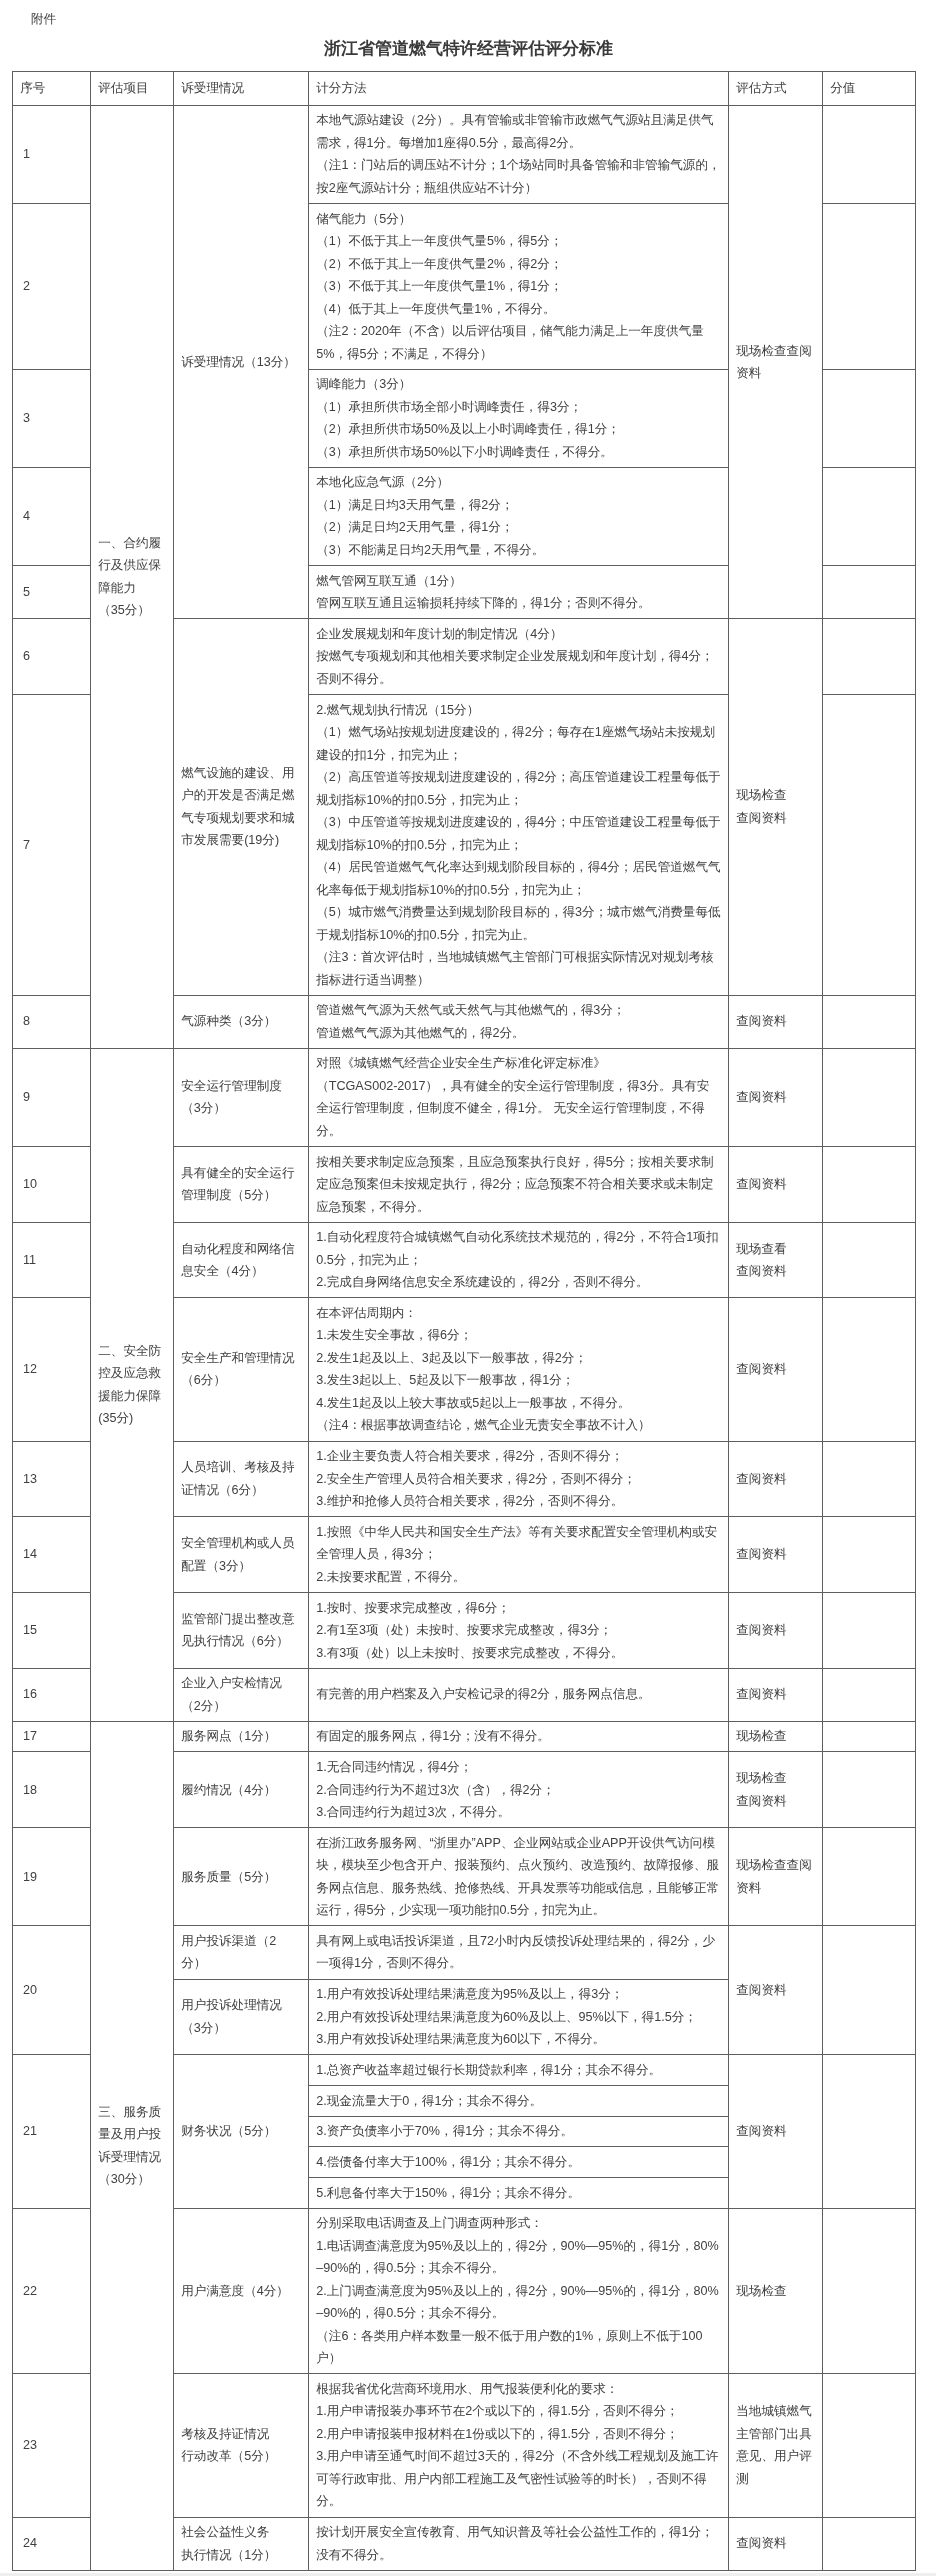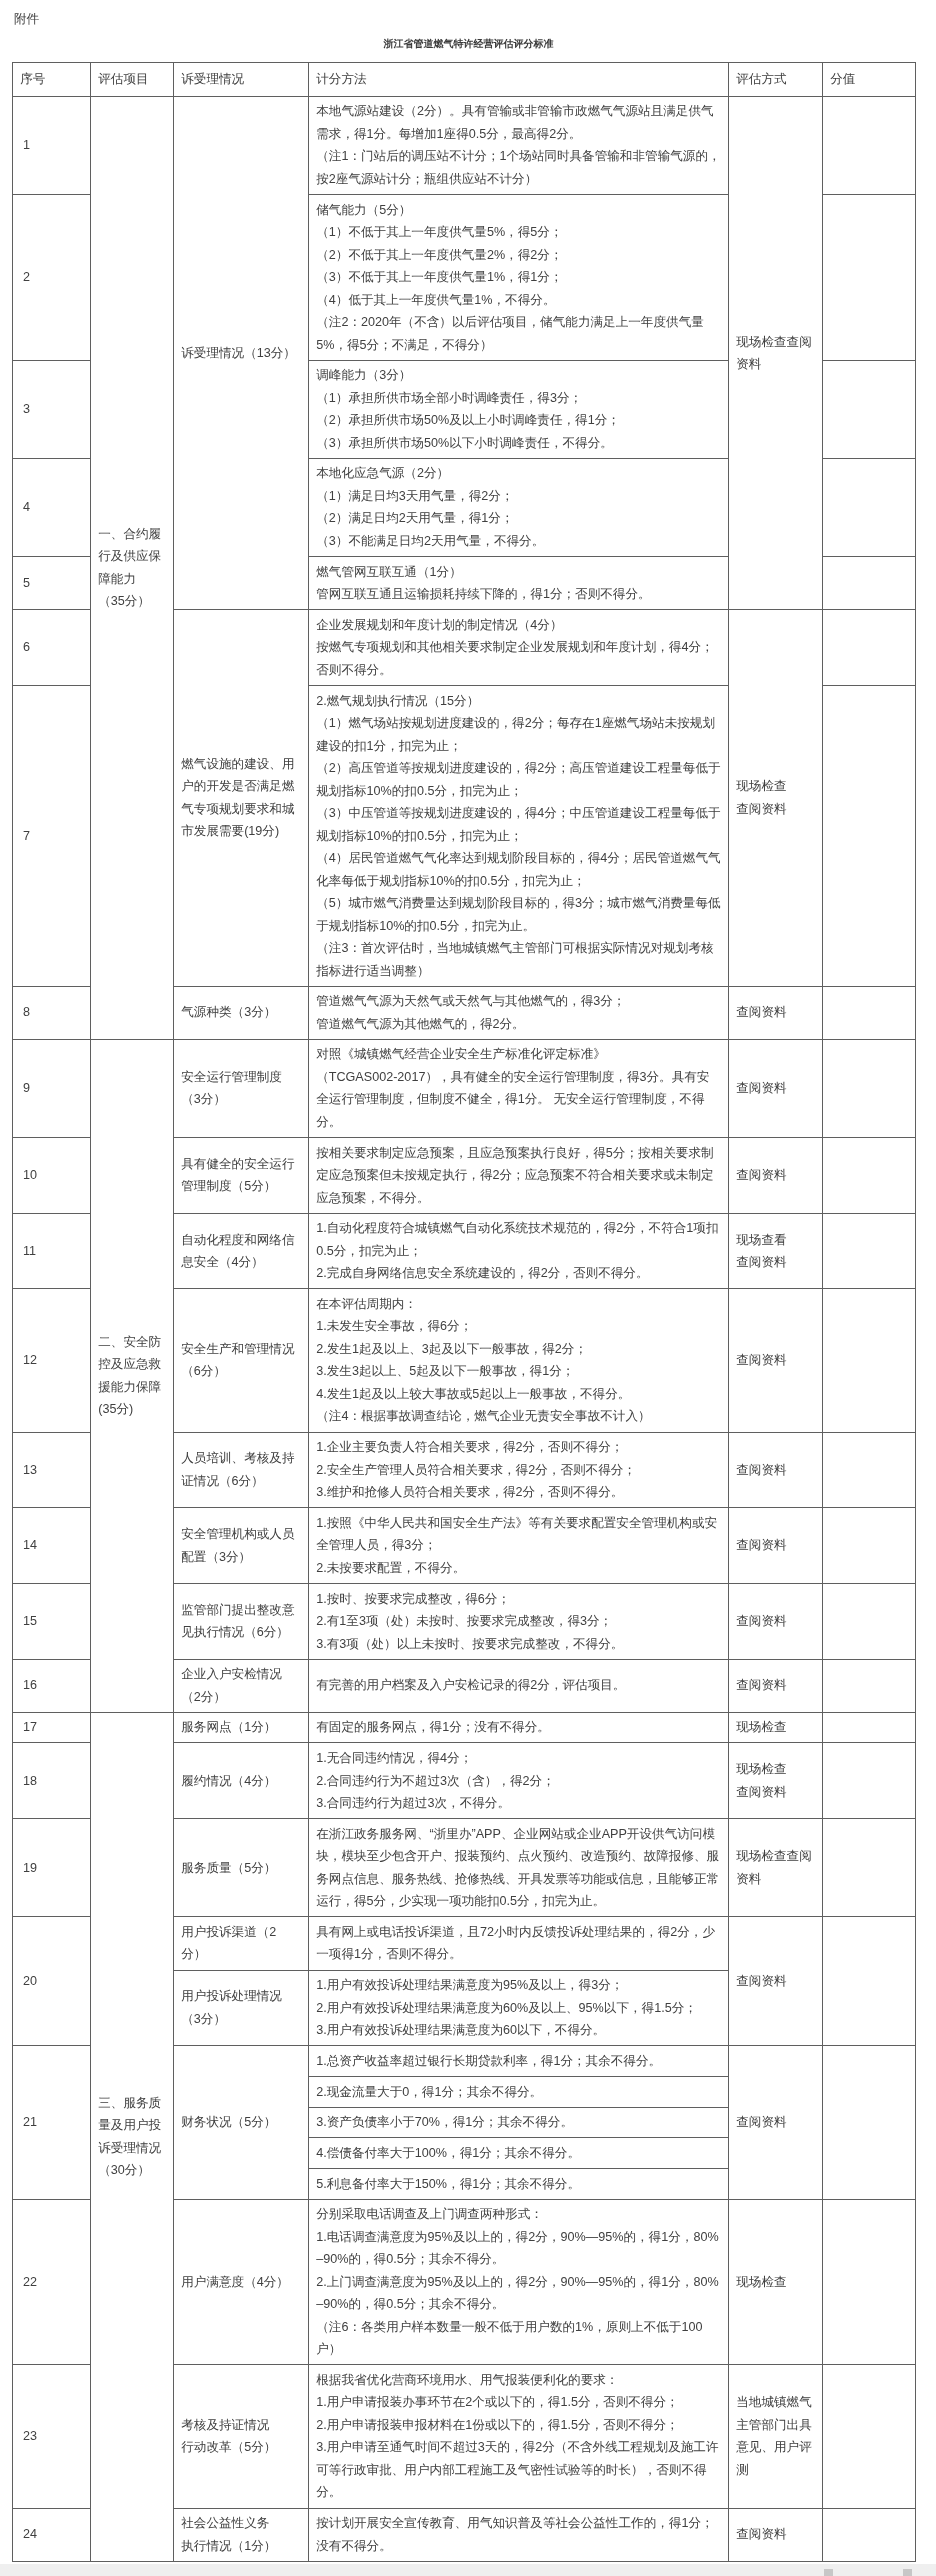--- a/index.html
+++ b/index.html
@@ -5,27 +5,27 @@
   html,body{margin:0;padding:0;background:#ffffff;}
   body{
     width:937px;
     font-family:"Liberation Sans","DejaVu Sans",sans-serif;
     color:#404040;
     -webkit-font-smoothing:antialiased;
   }
   .doc{padding-top:10.8px;}
   .attachment{
     font-size:12.6px;
-    padding-left:14px;
+    padding-left:31px;
     margin-bottom:9px;
   }
   .doc-title{
     text-align:center;
     font-weight:bold;
-    font-size:10px;
+    font-size:17px;
     margin:0 0 10.8px 0;
     color:#3a3a3a;
   }
   table.eval{
     border-collapse:collapse;
     table-layout:fixed;
     width:903px;
     margin-left:12px;
   }
   table.eval col.c-seq{width:78px;}
@@ -228,21 +228,21 @@
           <td class="col-meth">1.按时、按要求完成整改，得6分；
 2.有1至3项（处）未按时、按要求完成整改，得3分；
 3.有3项（处）以上未按时、按要求完成整改，不得分。</td>
           <td class="col-mode">查阅资料</td>
           <td class="col-score"></td>
         </tr>
         <tr>
           <td class="col-seq">16</td>
           <td class="col-cont">企业入户安检情况
 （2分）</td>
-          <td class="col-meth">有完善的用户档案及入户安检记录的得2分，评估项目。</td>
+          <td class="col-meth">有完善的用户档案及入户安检记录的得2分，服务网点信息。</td>
           <td class="col-mode">查阅资料</td>
           <td class="col-score"></td>
         </tr>
         <tr>
           <td class="col-seq">17</td>
           <td class="col-proj" rowspan="13">三、服务质
 量及用户投
 诉受理情况
 （30分）</td>
           <td class="col-cont">服务网点（1分）</td>

